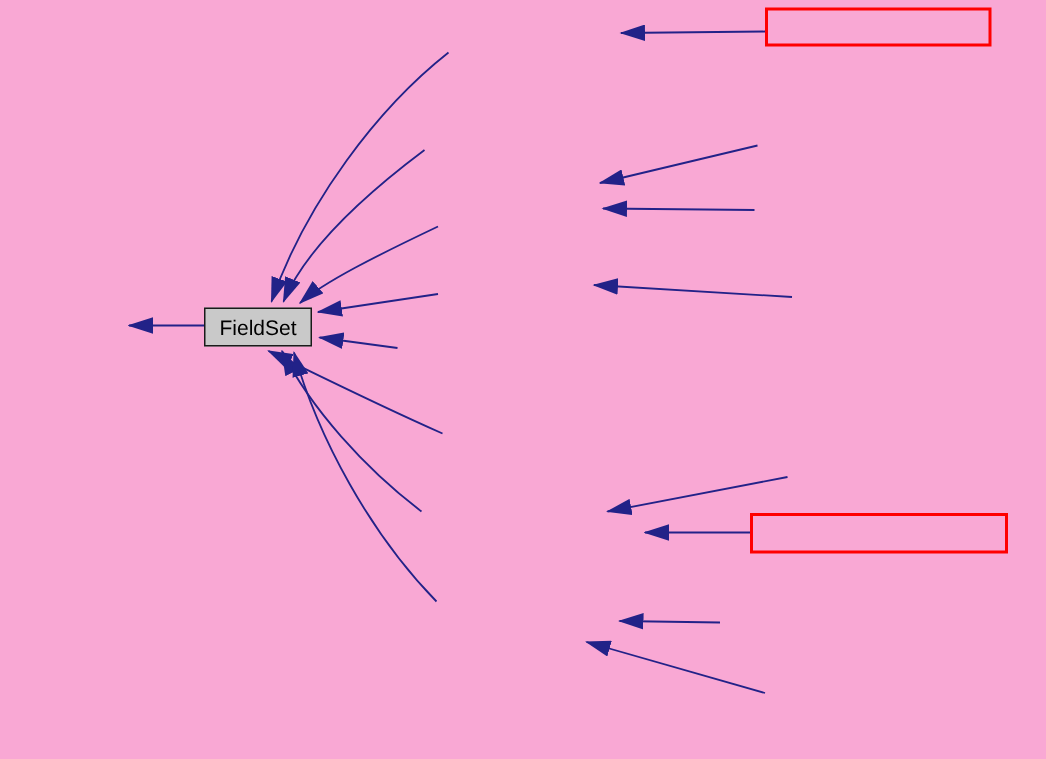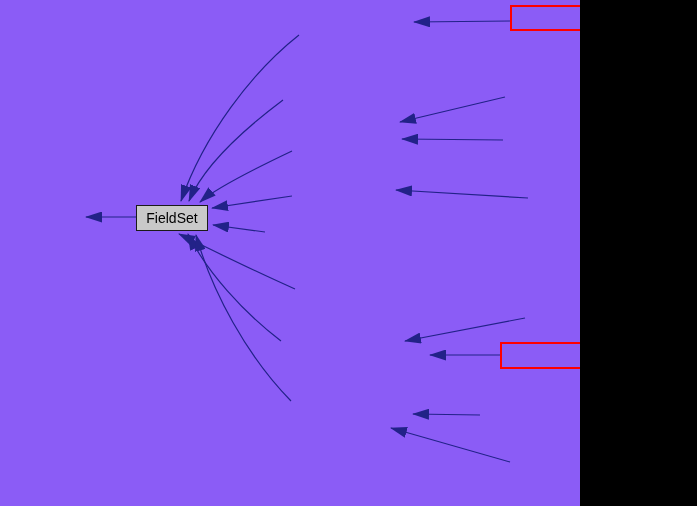--- a/index.html
+++ b/index.html
@@ -1,19 +1,19 @@
 <!DOCTYPE html>
 <html><head>
 <meta charset="utf-8">
 <style>
   html,body{margin:0;padding:0;background:#000;}
   .canvas{
     position:relative;
-    width:580px;height:506px;
-    background:#8b5cf6;
+    width:697px;height:506px;
+    background:#f9a8d4;
     overflow:hidden;
     font-family:"Liberation Sans", sans-serif;
   }
   .edge-layer{position:absolute;left:0;top:0;width:697px;height:506px;}
   .node{
     position:absolute;
     box-sizing:border-box;
     display:flex;align-items:center;justify-content:center;
   }
   .node.center{

